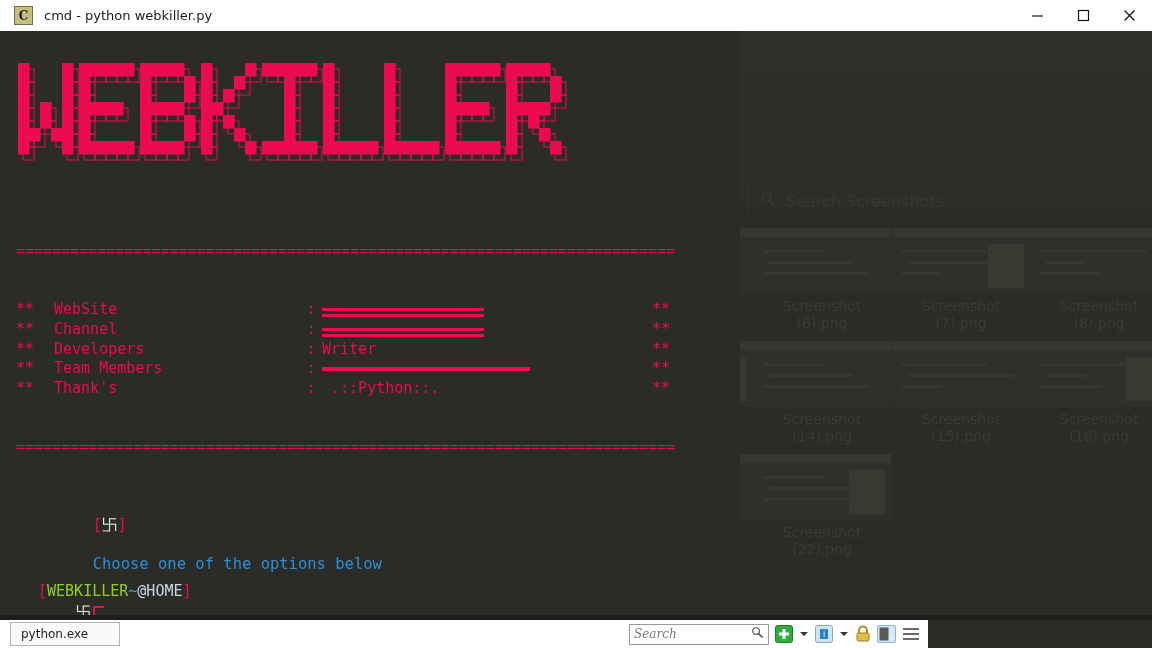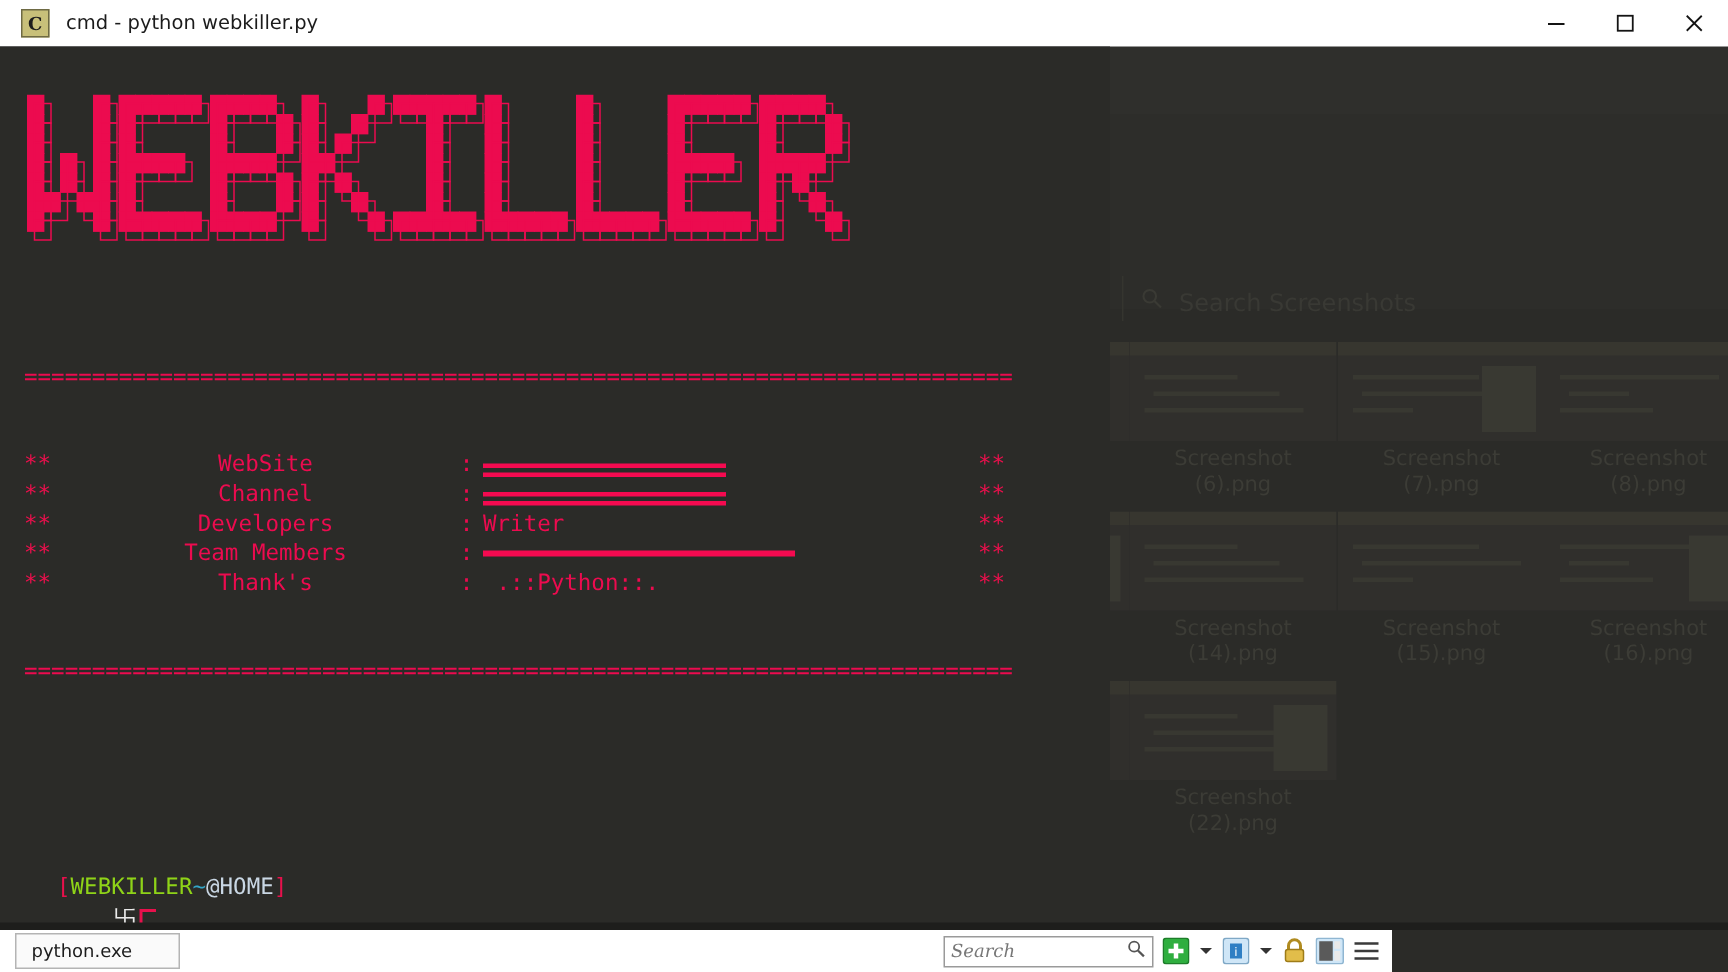--- a/index.html
+++ b/index.html
@@ -56,21 +56,21 @@
   .banner{position:absolute;left:18px;top:32px;}
   .banner svg{display:block;}
 
   
   .infoblk{position:absolute;left:16px;top:172px;width:700px;
            font-size:15px;line-height:19.6px;color:#e8104c;white-space:pre;}
   .divider{color:#ec0b4f;letter-spacing:0px;font-size:15px;line-height:19px;}
   .inforow{display:flex;align-items:center;height:19.6px;}
   .star-l{width:38px;color:#e8104c;}
   .star-r{position:absolute;right:46px;color:#e8104c;}
-  .lbl{width:246px;text-align:center;color:#ec0b4f;}
+  .lbl{width:246px;text-align:left;color:#ec0b4f;}
   .colon{width:22px;text-align:center;color:#ec0b4f;}
   .val{color:#ec0b4f;}
   .redact{display:inline-block;height:3px;background:#f50a50;vertical-align:middle;
           box-shadow:0 6px 0 #f50a50;}
   .redact2{display:inline-block;height:4px;background:#f50a50;vertical-align:middle;}
 
   
   .menu{position:absolute;left:18px;top:358px;font-size:15.5px;line-height:39px;white-space:pre;}
   .mrow{height:39px;}
   .brkp{color:#e8104c;}
@@ -659,20 +659,24 @@
         </svg>
     </div>
 
     <div class="infoblk">
       <div class="divider">=========================================================================</div>
       <div id="inforows"><div class="inforow"><span class="star-l">**</span><span class="lbl">WebSite</span><span class="colon">:</span><span class="val"><span class="redact" style="width: 162px;"></span></span><span class="star-r">**</span></div><div class="inforow"><span class="star-l">**</span><span class="lbl">Channel</span><span class="colon">:</span><span class="val"><span class="redact" style="width: 162px;"></span></span><span class="star-r">**</span></div><div class="inforow"><span class="star-l">**</span><span class="lbl">Developers</span><span class="colon">:</span><span class="val">Writer</span><span class="star-r">**</span></div><div class="inforow"><span class="star-l">**</span><span class="lbl">Team Members</span><span class="colon">:</span><span class="val"><span class="redact2" style="width: 208px;"></span></span><span class="star-r">**</span></div><div class="inforow"><span class="star-l">**</span><span class="lbl">Thank's</span><span class="colon">:</span><span class="val"> .::Python::.</span><span class="star-r">**</span></div></div>
       <div class="divider">=========================================================================</div>
     </div>
 
     <div class="menu">
+      <div class="mrow">
+        <span class="brkp">[</span><span class="glyph">卐</span><span class="brkp">]</span>
+        <span class="c-cyan">Choose one of the options below</span>
+      </div>
     </div>
 
     <div class="prompt">
       <span class="pr-corner">
         <svg width="26" height="36" viewBox="0 0 26 36">
           <path d="M12 2 H2 V30 H24" fill="none" stroke="#e8104c" stroke-width="2"></path>
         </svg>
       </span>
       <span class="pr-line1"><span class="c-pink">[</span><span class="c-green">WEBKILLER</span><span class="c-cy">~</span><span class="c-wh">@HOME</span><span class="c-pink">]</span></span>
       <span class="pr-line2"><span class="glyph">卐</span>

